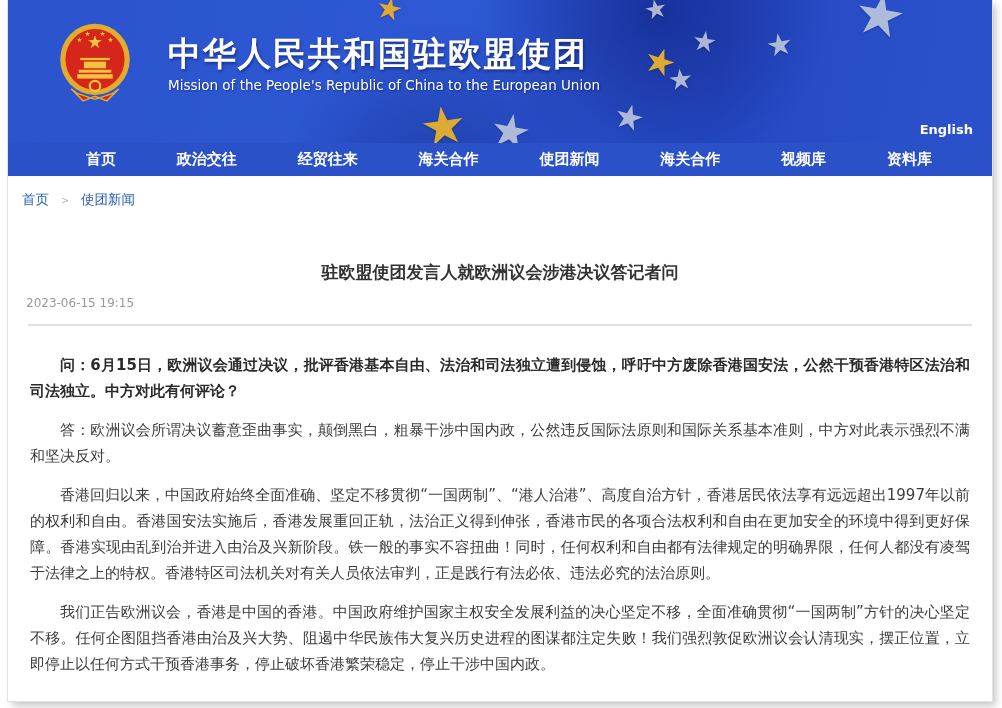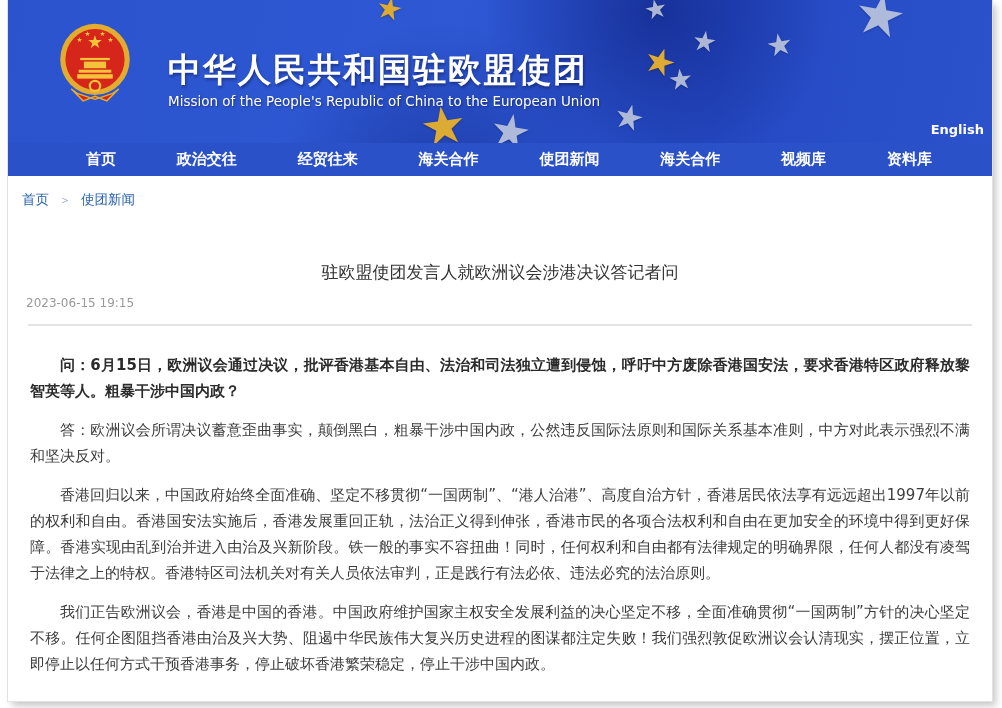--- a/index.html
+++ b/index.html
@@ -15,37 +15,37 @@
     background:
       radial-gradient(circle at 66% 8%, rgba(8,22,108,.50), rgba(8,22,108,0) 26%),
       radial-gradient(circle at 44% 130%, rgba(8,22,108,.40), rgba(8,22,108,0) 28%),
       linear-gradient(100deg, #2b53cd 0%, #2e58d4 45%, #2549c4 72%, #2b52cb 100%);
   }
   .star { position:absolute; line-height:1; pointer-events:none; }
   .star::before { content:"★"; display:block; }
   .star.gold { color:#ddab33; text-shadow:0 1px 2px rgba(60,30,0,.35); }
   .star.silver { color:#c7cede; opacity:.85; text-shadow:0 1px 2px rgba(10,20,60,.35); }
   .emblem { position:absolute; left:50px; top:20px; width:74px; height:98px; }
-  .site-title { position:absolute; left:160px; top:48px; color:#fff; }
+  .site-title { position:absolute; left:160px; top:32px; color:#fff; }
   .site-title .zh { font-size:33px; font-weight:bold; letter-spacing:2px; text-shadow:1px 2px 3px rgba(0,0,30,.4); }
   .site-title .en { font-size:13.5px; font-weight:500; text-shadow:1px 1px 2px rgba(0,0,30,.4); }
-  .english-link { position:absolute; right:8px; bottom:6px; color:#fff; font-size:13px; font-weight:bold; cursor:pointer; }
+  .english-link { position:absolute; right:19px; bottom:6px; color:#fff; font-size:13px; font-weight:bold; cursor:pointer; }
   
   .nav {
     position:relative; height:33px; background:#2b51c8; display:flex; align-items:center;
     justify-content:space-between; padding:0 60px 0 78px;
   }
   .nav-item { color:#fff; font-size:15px; font-weight:bold; cursor:pointer; white-space:nowrap; }
   
   .breadcrumb { display:flex; align-items:center; gap:10px; padding:15px 14px 10px 14px; font-size:13.5px; }
   .breadcrumb .crumb { color:#2a62af; cursor:pointer; }
   .breadcrumb .sep { color:#8fa6c0; font-size:12px; }
   
   .article { padding:0 18px; }
-  .article-title { margin-top:42px; text-align:center; font-size:17px; font-weight:normal; color:#333; }
+  .article-title { margin-top:42px; text-align:center; font-size:17px; font-weight:bold; color:#333; }
   .article-date { margin-top:12px; text-align:left; font-size:12px; color:#999; }
   .divider { margin:14px 2px 0 2px; border:none; border-top:2px solid #e3e3e3; }
   .body-text { margin:26px 4px 0 4px; color:#3c3c3c; }
   .body-text p { font-size:15px; line-height:26px; text-indent:2em; margin-bottom:13px; text-align:justify; }
   .body-text p.q { font-weight:bold; color:#2b2b2b; }
 </style>
 </head>
 <body>
 
 <div class="window">
@@ -102,20 +102,20 @@
     <span class="crumb">首页</span>
     <span class="sep">＞</span>
     <span class="crumb">使团新闻</span>
   </div>
 
   <div class="article">
     <div class="article-title">驻欧盟使团发言人就欧洲议会涉港决议答记者问</div>
     <div class="article-date">2023-06-15 19:15</div>
     <hr class="divider">
     <div class="body-text">
-      <p class="q">问：6月15日，欧洲议会通过决议，批评香港基本自由、法治和司法独立遭到侵蚀，呼吁中方废除香港国安法，要求香港特区政府释放黎智英等人。粗暴干涉中国内政？</p>
+      <p class="q">问：6月15日，欧洲议会通过决议，批评香港基本自由、法治和司法独立遭到侵蚀，呼吁中方废除香港国安法，公然干预香港特区法治和司法独立。中方对此有何评论？</p>
       <p>答：欧洲议会所谓决议蓄意歪曲事实，颠倒黑白，粗暴干涉中国内政，公然违反国际法原则和国际关系基本准则，中方对此表示强烈不满和坚决反对。</p>
       <p>香港回归以来，中国政府始终全面准确、坚定不移贯彻“一国两制”、“港人治港”、高度自治方针，香港居民依法享有远远超出1997年以前的权利和自由。香港国安法实施后，香港发展重回正轨，法治正义得到伸张，香港市民的各项合法权利和自由在更加安全的环境中得到更好保障。香港实现由乱到治并进入由治及兴新阶段。铁一般的事实不容扭曲！同时，任何权利和自由都有法律规定的明确界限，任何人都没有凌驾于法律之上的特权。香港特区司法机关对有关人员依法审判，正是践行有法必依、违法必究的法治原则。</p>
       <p>我们正告欧洲议会，香港是中国的香港。中国政府维护国家主权安全发展利益的决心坚定不移，全面准确贯彻“一国两制”方针的决心坚定不移。任何企图阻挡香港由治及兴大势、阻遏中华民族伟大复兴历史进程的图谋都注定失败！我们强烈敦促欧洲议会认清现实，摆正位置，立即停止以任何方式干预香港事务，停止破坏香港繁荣稳定，停止干涉中国内政。</p>
     </div>
   </div>
 
 </div>
 
 </body></html>

